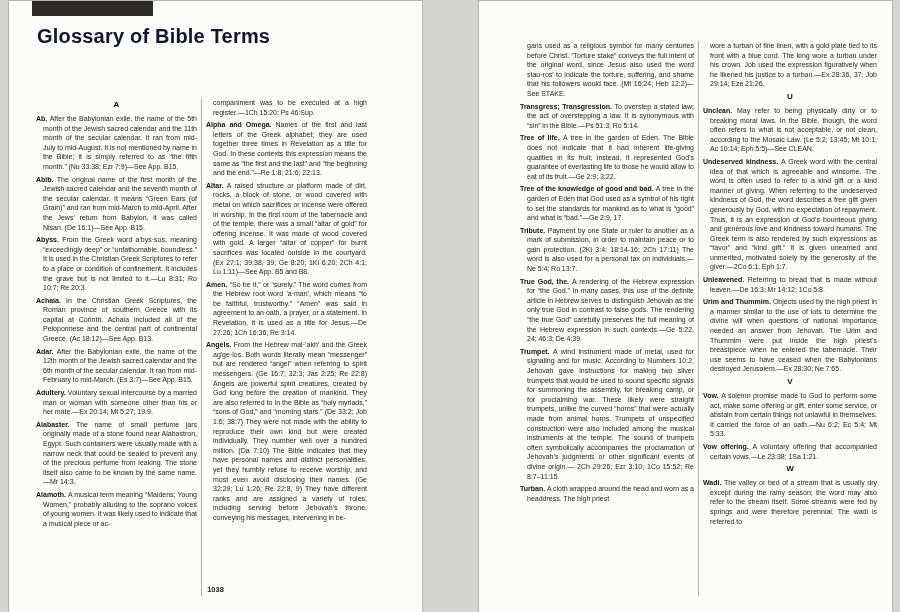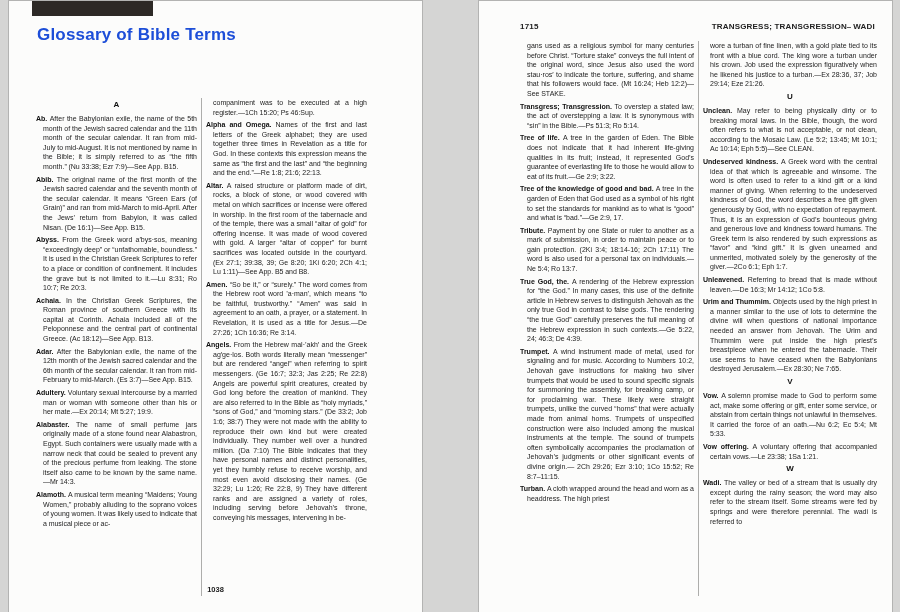--- a/index.html
+++ b/index.html
@@ -24,23 +24,23 @@
 
   
   .black-tab {
     position: absolute; top: 0; left: 23px;
     width: 121px; height: 15px;
     background: #2d2926;
   }
 
   .glossary-title {
     position: absolute; top: 24px; left: 28px;
-    font-size: 17px; font-weight: 600;
+    font-size: 20px; font-weight: 600;
     letter-spacing: 0.2px;
-    color: #1d4ed8;
+    color: #0f172a;
   }
 
   .running-header {
     position: absolute; top: 21px; left: 41px; right: 17px;
     display: flex; justify-content: space-between; align-items: baseline;
     font-size: 8px; font-weight: bold; color: #222;
     letter-spacing: 0.2px;
   }
 
   .columns {
@@ -116,24 +116,20 @@
           <p class="entry"><span class="term">Alpha and Omega. </span>Names of the first and last letters of the Greek alphabet; they are used together three times in Revelation as a title for God. In these contexts this expression means the same as “the first and the last” and “the beginning and the end.”—Re 1:8; 21:6; 22:13.</p>
           <p class="entry"><span class="term">Altar. </span>A raised structure or platform made of dirt, rocks, a block of stone, or wood covered with metal on which sacrifices or incense were offered in worship. In the first room of the tabernacle and of the temple, there was a small “altar of gold” for offering incense. It was made of wood covered with gold. A larger “altar of copper” for burnt sacrifices was located outside in the courtyard. (Ex 27:1; 39:38, 39; Ge 8:20; 1Ki 6:20; 2Ch 4:1; Lu 1:11)—See App. B5 and B8.</p>
           <p class="entry"><span class="term">Amen. </span>“So be it,” or “surely.” The word comes from the Hebrew root word ’a·man′, which means “to be faithful, trustworthy.” “Amen” was said in agreement to an oath, a prayer, or a statement. In Revelation, it is used as a title for Jesus.—De 27:26; 1Ch 16:36; Re 3:14.</p>
           <p class="entry"><span class="term">Angels. </span>From the Hebrew mal·’akh′ and the Greek ag′ge·los. Both words literally mean “messenger” but are rendered “angel” when referring to spirit messengers. (Ge 16:7; 32:3; Jas 2:25; Re 22:8) Angels are powerful spirit creatures, created by God long before the creation of mankind. They are also referred to in the Bible as “holy myriads,” “sons of God,” and “morning stars.” (De 33:2; Job 1:6; 38:7) They were not made with the ability to reproduce their own kind but were created individually. They number well over a hundred million. (Da 7:10) The Bible indicates that they have personal names and distinct personalities, yet they humbly refuse to receive worship, and most even avoid disclosing their names. (Ge 32:29; Lu 1:26; Re 22:8, 9) They have different ranks and are assigned a variety of roles, including serving before Jehovah’s throne, conveying his messages, intervening in be-</p>
         </div>
     </div>
     <div class="page-number-bottom">1038</div>
   </div>
 
   <div class="page right">
-    <div class="running-header">
-      <span>1715</span>
-      <span>TRANSGRESS; TRANSGRESSION– WADI</span>
-    </div>
     <div class="columns">
       <div class="col">
           <p class="entry cont">gans used as a religious symbol for many centuries before Christ. “Torture stake” conveys the full intent of the original word, since Jesus also used the word stau·ros′ to indicate the torture, suffering, and shame that his followers would face. (Mt 16:24; Heb 12:2)—See STAKE.</p>
           <p class="entry"><span class="term">Transgress; Transgression. </span>To overstep a stated law; the act of overstepping a law. It is synonymous with “sin” in the Bible.—Ps 51:3; Ro 5:14.</p>
           <p class="entry"><span class="term">Tree of life. </span>A tree in the garden of Eden. The Bible does not indicate that it had inherent life-giving qualities in its fruit; instead, it represented God’s guarantee of everlasting life to those he would allow to eat of its fruit.—Ge 2:9; 3:22.</p>
           <p class="entry"><span class="term">Tree of the knowledge of good and bad. </span>A tree in the garden of Eden that God used as a symbol of his right to set the standards for mankind as to what is “good” and what is “bad.”—Ge 2:9, 17.</p>
           <p class="entry"><span class="term">Tribute. </span>Payment by one State or ruler to another as a mark of submission, in order to maintain peace or to gain protection. (2Ki 3:4; 18:14-16; 2Ch 17:11) The word is also used for a personal tax on individuals.—Ne 5:4; Ro 13:7.</p>
           <p class="entry"><span class="term">True God, the. </span>A rendering of the Hebrew expression for “the God.” In many cases, this use of the definite article in Hebrew serves to distinguish Jehovah as the only true God in contrast to false gods. The rendering “the true God” carefully preserves the full meaning of the Hebrew expression in such contexts.—Ge 5:22, 24; 46:3; De 4:39.</p>
           <p class="entry"><span class="term">Trumpet. </span>A wind instrument made of metal, used for signaling and for music. According to Numbers 10:2, Jehovah gave instructions for making two silver trumpets that would be used to sound specific signals for summoning the assembly, for breaking camp, or for proclaiming war. These likely were straight trumpets, unlike the curved “horns” that were actually made from animal horns. Trumpets of unspecified construction were also included among the musical instruments at the temple. The sound of trumpets often symbolically accompanies the proclamation of Jehovah’s judgments or other significant events of divine origin.— 2Ch 29:26; Ezr 3:10; 1Co 15:52; Re 8:7–11:15.</p>
           <p class="entry"><span class="term">Turban. </span>A cloth wrapped around the head and worn as a headdress. The high priest</p>

